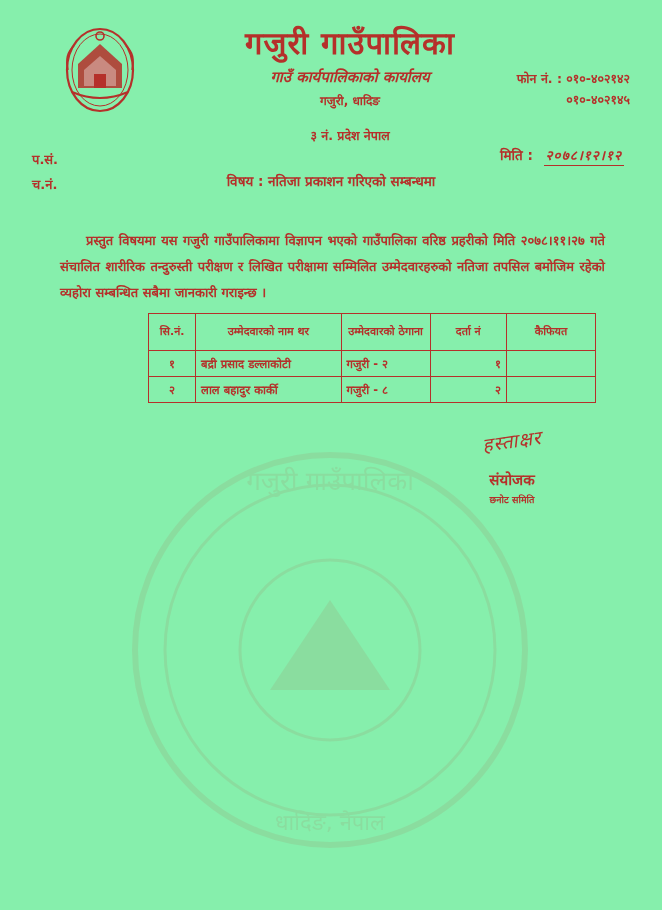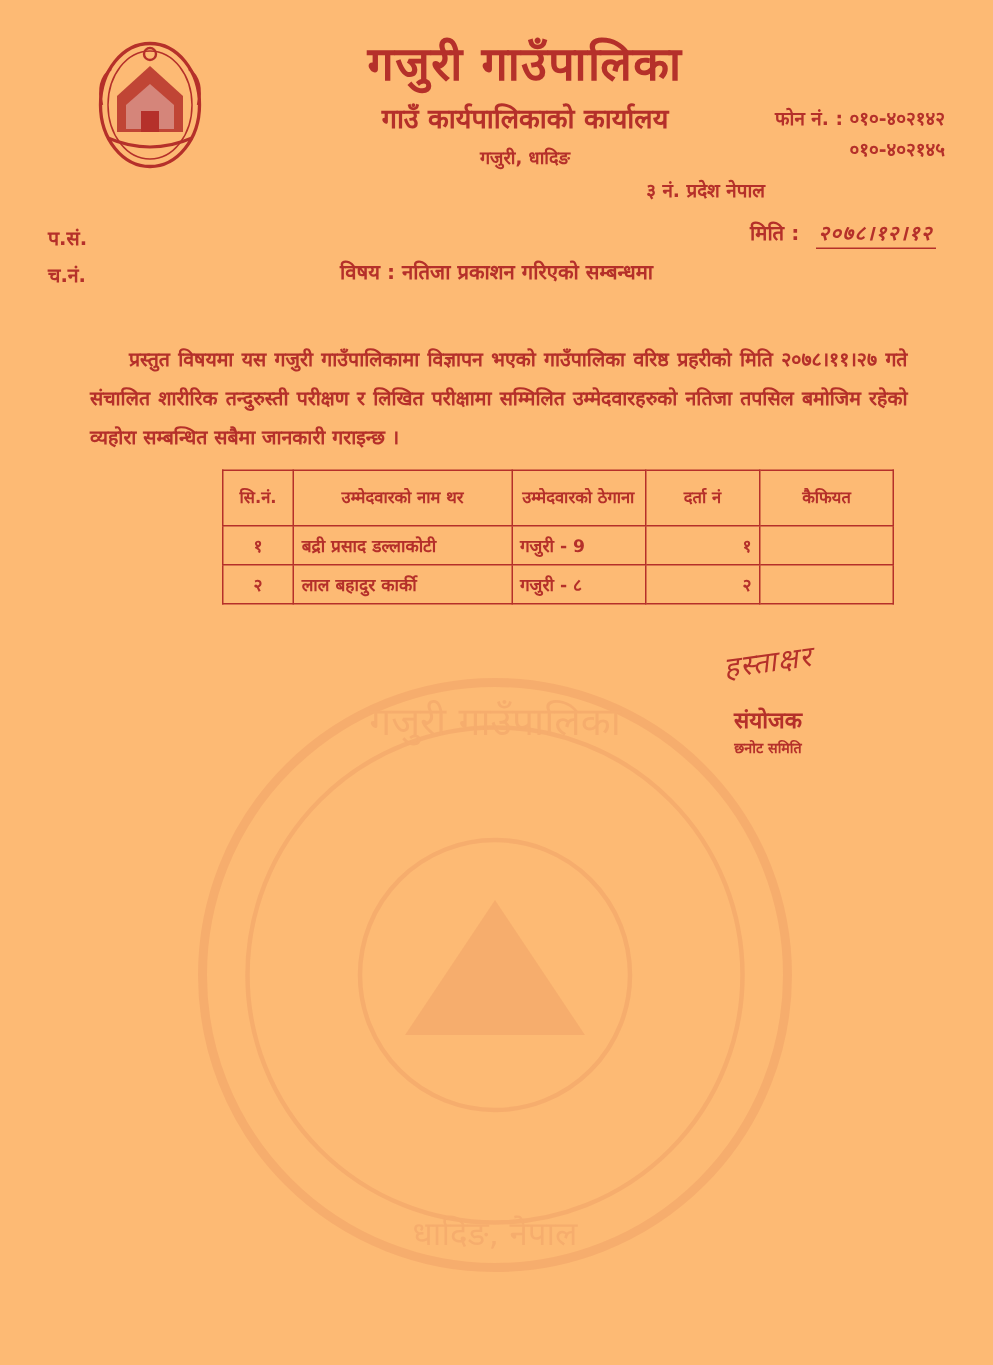--- a/index.html
+++ b/index.html
@@ -12,21 +12,21 @@
     height: 910px;
     font-family: "Liberation Serif", serif;
     color: #c0392b;
     position: relative;
     overflow: hidden;
   }
   .page {
     position: relative;
     width: 662px;
     height: 910px;
-    background: #fdba74;
+    background: #86efac;
   }
 
   
   .header {
     position: relative;
     height: 150px;
   }
   .emblem {
     position: absolute;
     left: 58px;
@@ -46,39 +46,39 @@
   .org-title {
     font-family: "DejaVu Sans", sans-serif;
     font-size: 31px;
     font-weight: bold;
     letter-spacing: 1px;
     color: #b5302a;
     line-height: 1.15;
   }
   .org-sub1 {
     font-family: "DejaVu Sans", sans-serif;
-    font-size: 18px;
+    font-size: 15px;
     font-weight: bold;
     color: #b5302a;
     margin-top: 4px;
+    font-style: italic;
   }
   .org-sub2 {
     font-family: "DejaVu Sans", sans-serif;
     font-size: 12px;
     font-weight: bold;
     color: #b5302a;
     margin-top: 6px;
   }
   .org-sub3 {
     font-family: "DejaVu Sans", sans-serif;
     font-size: 12.5px;
     font-weight: bold;
     color: #b5302a;
-    margin-top: 5px;
-    text-align: right;
+    margin-top: 18px;
   }
 
   .phone-block {
     position: absolute;
     right: 32px;
     top: 32px;
     text-align: left;
     font-family: "DejaVu Sans", sans-serif;
     font-size: 12.5px;
     font-weight: bold;
@@ -291,21 +291,21 @@
         <th class="col-name">उम्मेदवारको नाम थर</th>
         <th class="col-addr">उम्मेदवारको ठेगाना</th>
         <th class="col-roll">दर्ता नं</th>
         <th class="col-remark">कैफियत</th>
       </tr>
     </thead>
     <tbody>
       <tr>
         <td class="col-sn">१</td>
         <td class="col-name">बद्री प्रसाद डल्लाकोटी</td>
-        <td class="col-addr">गजुरी - 9</td>
+        <td class="col-addr">गजुरी - २</td>
         <td class="col-roll">१</td>
         <td class="col-remark"></td>
       </tr>
       <tr>
         <td class="col-sn">२</td>
         <td class="col-name">लाल बहादुर कार्की</td>
         <td class="col-addr">गजुरी - ८</td>
         <td class="col-roll">२</td>
         <td class="col-remark"></td>
       </tr>

